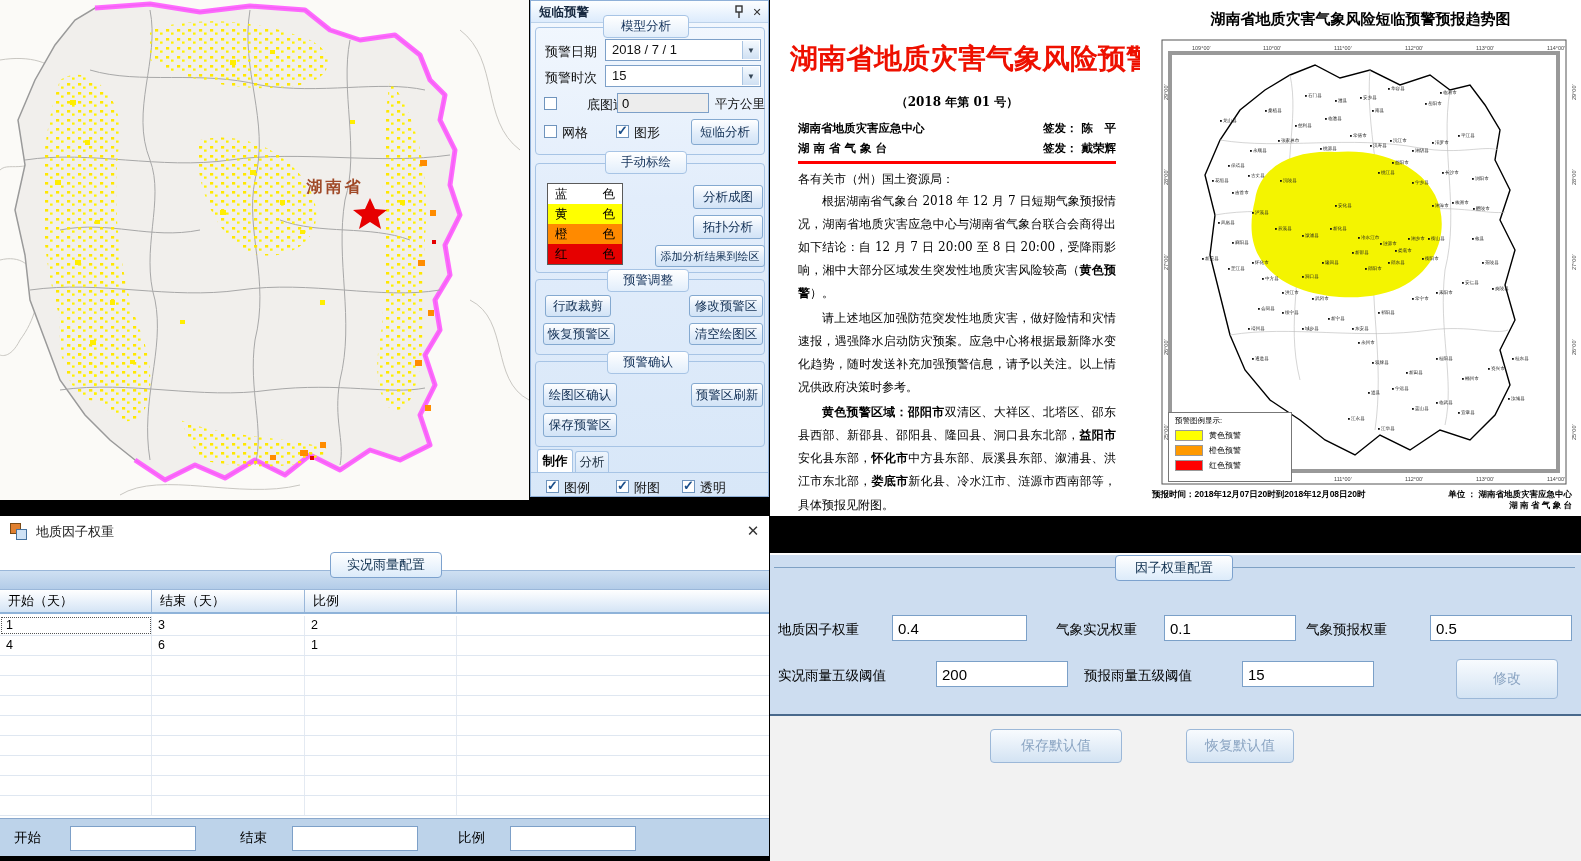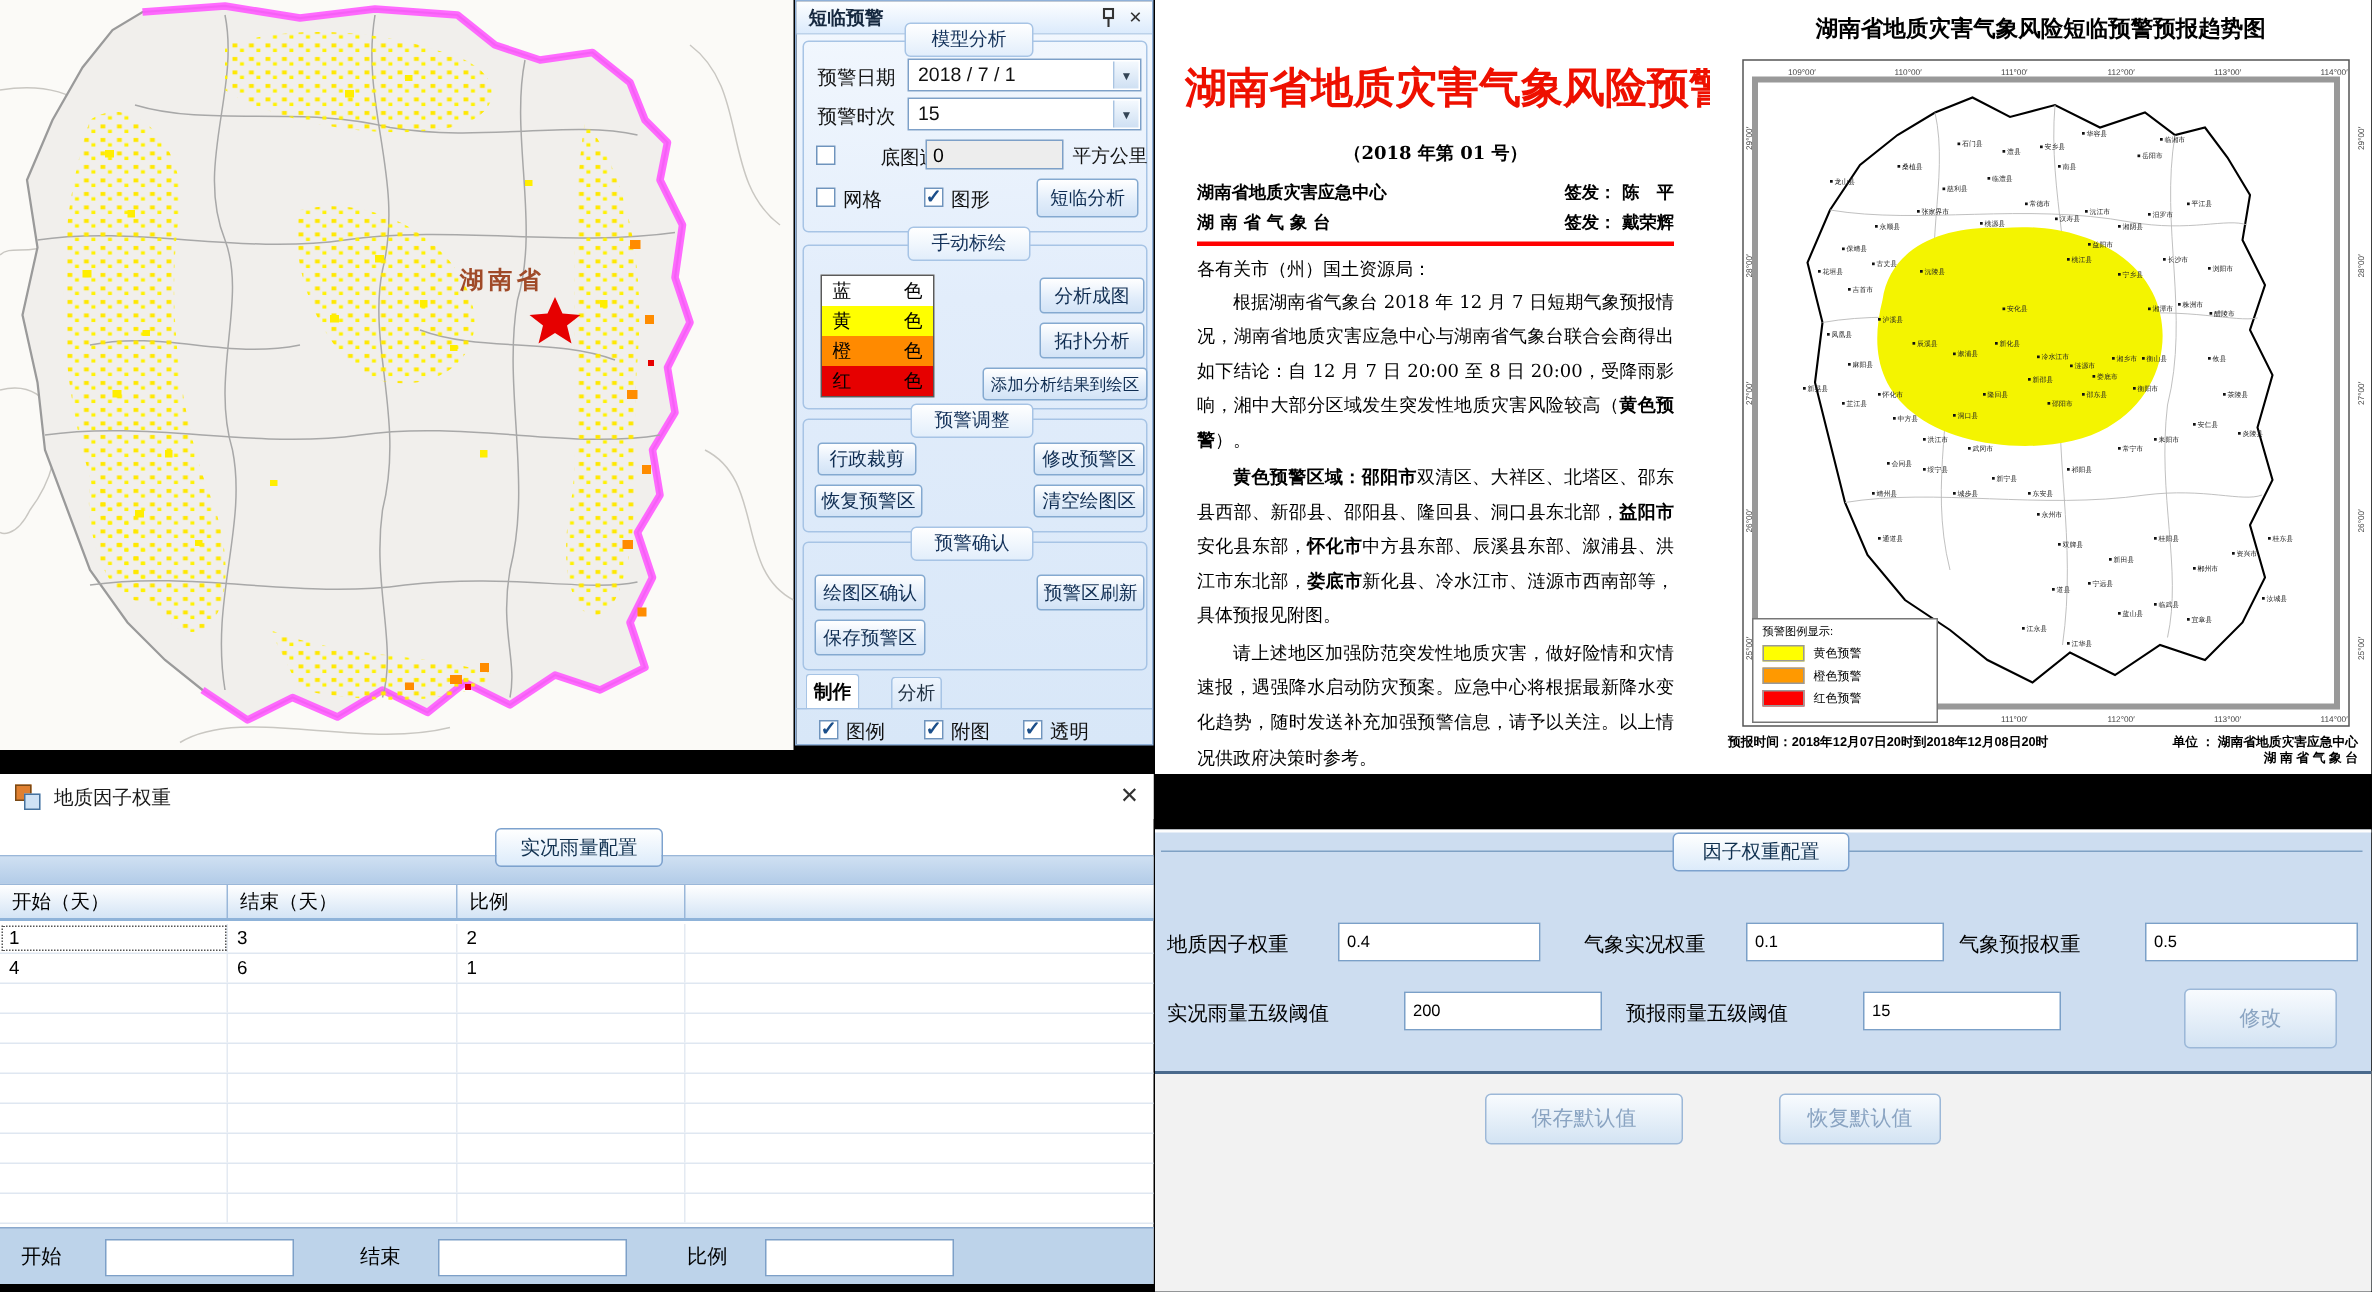--- a/index.html
+++ b/index.html
@@ -93,21 +93,21 @@
   .md-flabel { top:10px; font-size:13.5px; color:#000; position:absolute; }
   .md-finput { top:7px; height:25px; position:absolute; background:#fff; border:1px solid #7da0c8; width:126px; font-size:13px; padding-left:4px; }
 
   
   #weight-panel { left:770px; top:553px; width:811px; height:308px; background:#cdddf0; border-top:2px solid #fdfdfd; }
   #wp-topline { left:4px; top:12px; width:801px; border-top:1px solid #7fa1c4; }
   #wp-tab { left:345px; top:0px; width:118px; height:26px; line-height:24px; text-align:center;
     background:linear-gradient(180deg,#ffffff,#dcebfa); border:1px solid #7da2ce; border-radius:4px;
     font-size:13px; color:#10304f; z-index:3; }
   .wp-label { position:absolute; font-size:13.5px; color:#000; white-space:nowrap; }
-  .wp-input { position:absolute; background:#fff; border:1px solid #7ba0c8; height:26px; font-size:11px; color:#000; padding-left:5px; }
+  .wp-input { position:absolute; background:#fff; border:1px solid #7ba0c8; height:26px; font-size:15px; color:#000; padding-left:5px; }
   .wp-btn { position:absolute; background:linear-gradient(180deg,#f8fbfe,#d3e3f3);
     border:1px solid #9cb8d8; border-radius:4px; color:#8aa4c2; font-size:14px;
     display:flex; align-items:center; justify-content:center; cursor:pointer; }
   #wp-bottom { left:0; top:159px; width:811px; height:149px; background:#f2f2f2; border-top:2px solid #49698c; }
 </style>
 </head>
 <body>
 
 <div id="left-map" class="abs">
   <svg width="529" height="500" viewBox="0 0 529 500">
@@ -259,21 +259,21 @@
   <div class="abs btn" style="left:12px;top:322px;width:72px;height:22px;">恢复预警区</div>
   <div class="abs btn" style="left:158px;top:322px;width:74px;height:22px;">清空绘图区</div>
 
   <div class="abs gbox" style="left:4px;top:360px;width:230px;height:86px;"></div>
   <div class="abs gtab" style="left:76px;top:350px;width:82px;">预警确认</div>
   <div class="abs btn" style="left:12px;top:382px;width:74px;height:24px;">绘图区确认</div>
   <div class="abs btn" style="left:160px;top:382px;width:72px;height:24px;">预警区刷新</div>
   <div class="abs btn" style="left:12px;top:412px;width:74px;height:24px;">保存预警区</div>
 
   <div class="abs cp-tab active" style="left:6px;top:448px;width:36px;height:24px;line-height:23px;">制作</div>
-  <div class="abs cp-tab" style="left:44px;top:450px;width:34px;height:22px;line-height:21px;margin-left:19px;">分析</div>
+  <div class="abs cp-tab" style="left:44px;top:450px;width:34px;height:22px;line-height:21px;">分析</div>
   <div id="cp-tabline" class="abs"></div>
   <span class="cb on" style="left:15px;top:479px;"></span>
   <div class="abs cp-label" style="left:33px;top:478px;">图例</div>
   <span class="cb on" style="left:85px;top:479px;"></span>
   <div class="abs cp-label" style="left:103px;top:478px;">附图</div>
   <span class="cb on" style="left:151px;top:479px;"></span>
   <div class="abs cp-label" style="left:169px;top:478px;">透明</div>
 </div>
 
 <div id="doc-page" class="abs">
@@ -286,22 +286,22 @@
     </div>
     <div style="text-align:right;">
       <div>签发： 陈　平</div>
       <div>签发： 戴荣辉</div>
     </div>
   </div>
   <div id="doc-rule"></div>
   <div id="doc-salutation">各有关市（州）国土资源局：</div>
   <div id="doc-paragraphs">
       <p class="doc-p"><span>根据湖南省气象台 2018 年 12 月 7 日短期气象预报情况，湖南省地质灾害应急中心与湖南省气象台联合会商得出如下结论：自 12 月 7 日 20:00 至 8 日 20:00，受降雨影响，湘中大部分区域发生突发性地质灾害风险较高（</span><span class="b">黄色预警</span><span>）。</span></p>
+      <p class="doc-p"><span>请上述地区加强防范突发性地质灾害，做好险情和灾情速报，遇强降水启动防灾预案。应急中心将根据最新降水变化趋势，随时发送补充加强预警信息，请予以关注。以上情况供政府决策时参考。</span></p>
       <p class="doc-p"><span class="b">黄色预警区域：</span><span class="b">邵阳市</span><span>双清区、大祥区、北塔区、邵东县西部、新邵县、邵阳县、隆回县、洞口县东北部，</span><span class="b">益阳市</span><span>安化县东部，</span><span class="b">怀化市</span><span>中方县东部、辰溪县东部、溆浦县、洪江市东北部，</span><span class="b">娄底市</span><span>新化县、冷水江市、涟源市西南部等，具体预报见附图。</span></p>
-      <p class="doc-p"><span>请上述地区加强防范突发性地质灾害，做好险情和灾情速报，遇强降水启动防灾预案。应急中心将根据最新降水变化趋势，随时发送补充加强预警信息，请予以关注。以上情况供政府决策时参考。</span></p>
     </div>
 
 </div>
 
 <div id="right-map" class="abs">
   <div id="rmap-title" class="abs">湖南省地质灾害气象风险短临预警预报趋势图</div>
   <svg id="rmap-svg" width="441" height="516" viewBox="0 0 441 516">
     <rect x="22" y="40" width="404" height="444" fill="#fff" stroke="#555" stroke-width="1"></rect>
     <rect x="30" y="53" width="388" height="418" fill="none" stroke="#999" stroke-width="4"></rect>
     <g id="axis-layer">

